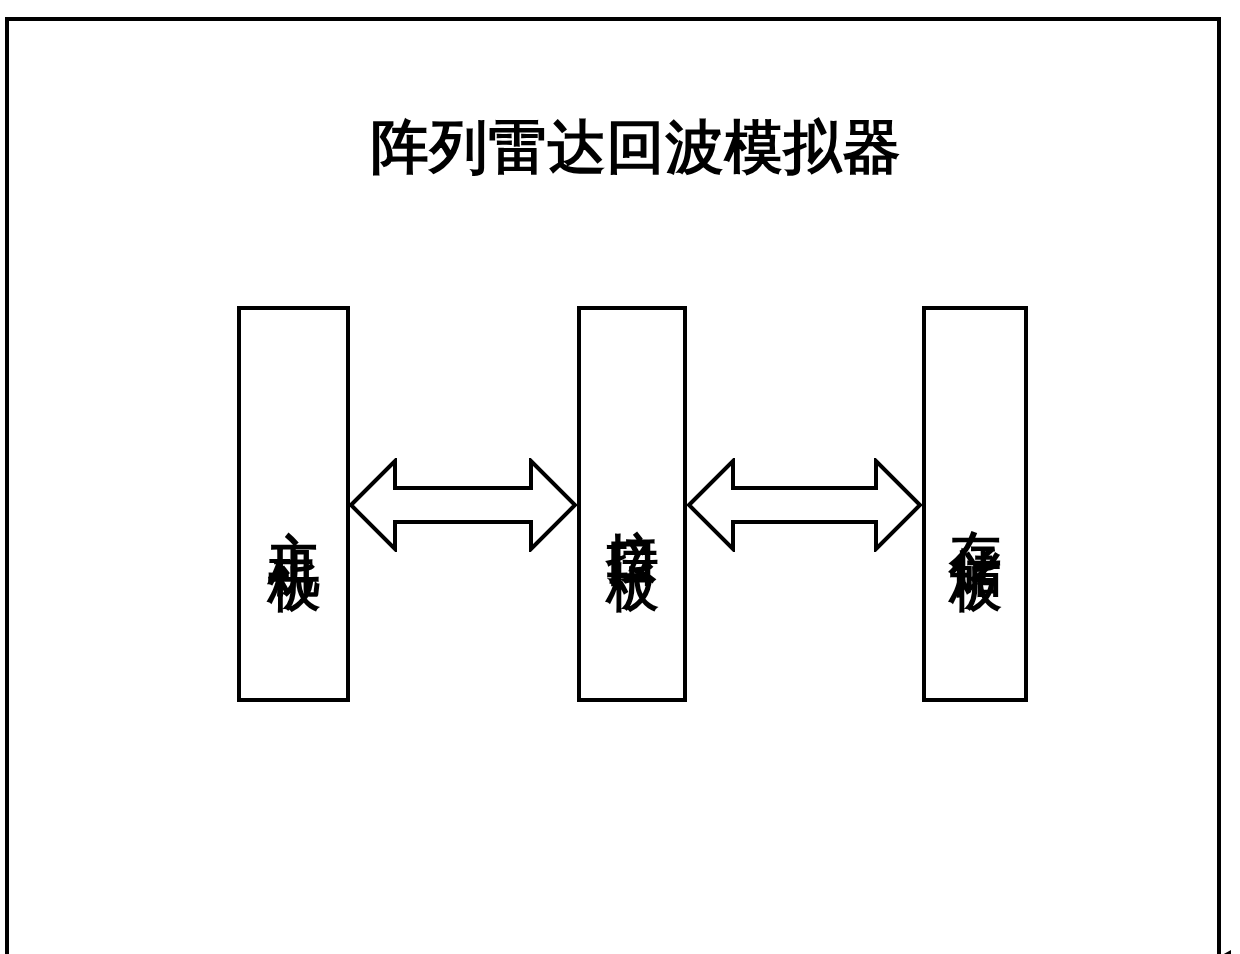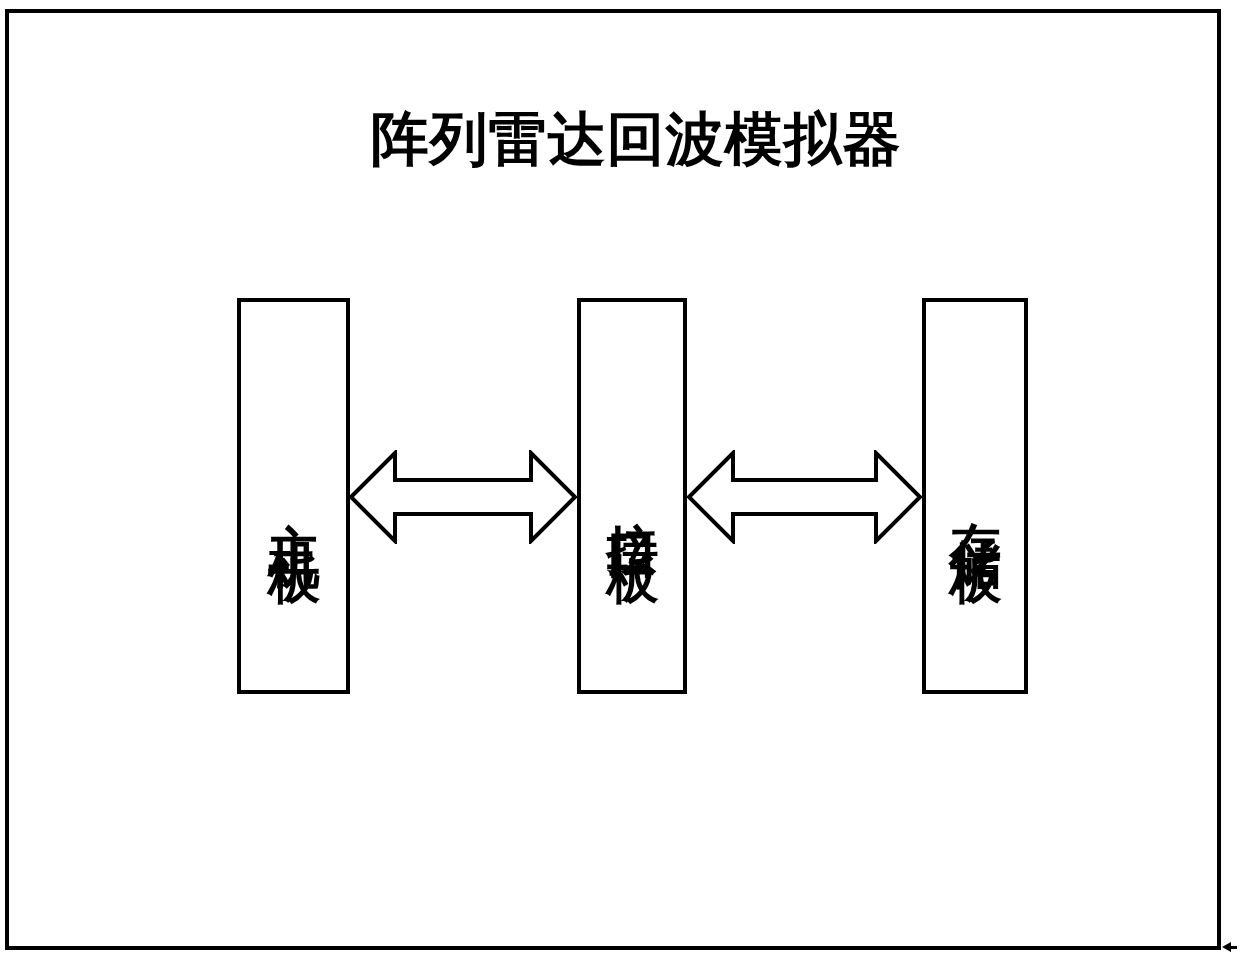--- a/index.html
+++ b/index.html
@@ -5,21 +5,21 @@
   * { margin: 0; padding: 0; box-sizing: border-box; }
   html, body {
     width: 1240px; height: 954px;
     background: #ffffff;
     font-family: "Liberation Serif", "DejaVu Serif", serif;
     position: relative;
     overflow: hidden;
   }
   .canvas {
     position: absolute;
-    left: 0; top: 4px;
+    left: 0; top: 12px;
     width: 1240px; height: 815px;
     background: #ffffff;
     border-radius: 20px;
   }
   .frame {
     position: absolute;
     left: 5px; top: 5px;
     width: 1216px; height: 941px;
     border: 4px solid #000000;
     background: #ffffff;

